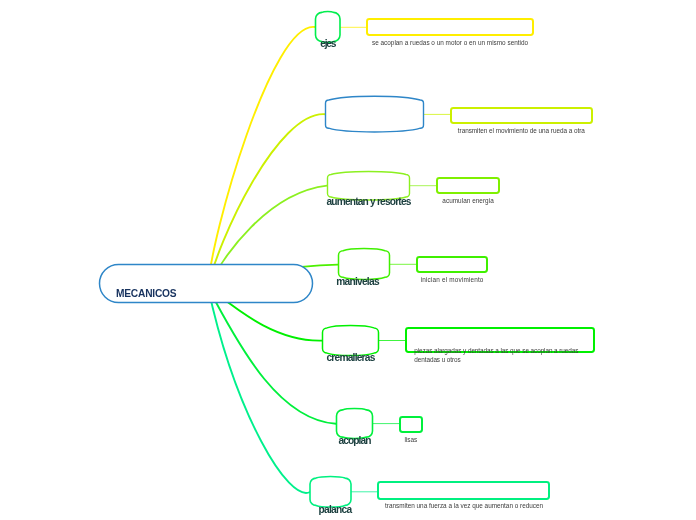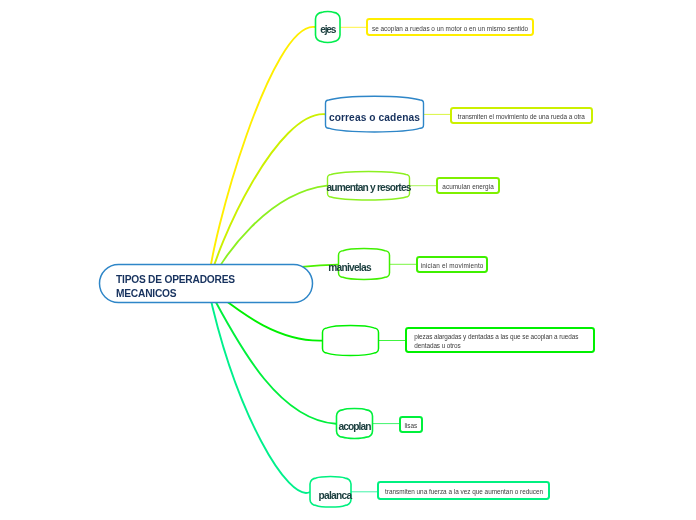--- a/index.html
+++ b/index.html
@@ -2,21 +2,21 @@
 <html><head>
 <meta charset="utf-8">
 <title>TIPOS DE OPERADORES MECANICOS</title>
 <style>
   html,body{margin:0;padding:0;background:#ffffff;}
   body{width:696px;height:520px;overflow:hidden;
        font-family:"Liberation Sans", sans-serif;}
   #canvas{position:relative;width:696px;height:520px;background:#ffffff;}
   svg#art{position:absolute;left:0;top:0;width:696px;height:520px;}
   .lbl{position:absolute;box-sizing:border-box;display:flex;align-items:center;
-       white-space:nowrap;pointer-events:none;}
+       white-space:nowrap;pointer-events:none;margin-top:14px;}
   .root-lbl{font-weight:bold;font-size:10.2px;line-height:14px;}
   .branch-lbl{font-weight:bold;font-size:10.2px;justify-content:center;}
   .leaf-lbl{font-size:6.4px;line-height:9.6px;color:#3c3c3c;}
 </style>
 </head>
 <body>
 
 <div id="canvas">
   <svg id="art" xmlns="http://www.w3.org/2000/svg">
       <path d="M 208 287.2 C 210.66 237.21, 271.68 20.58, 315 27" fill="none" stroke="#FFEE00" stroke-width="1.9" stroke-linecap="round"></path>
@@ -44,55 +44,54 @@
       <rect x="417" y="257" width="70" height="15" rx="2.4" ry="2.4" fill="#ffffff" stroke="#3FF000" stroke-width="2"></rect>
       <path d="M 322.5 332.4 C 322.5 329.92499999999995 324.525 327.9 327 327.9 C 335.46 324.68399999999997 365.54 324.68399999999997 374 327.9 C 376.475 327.9 378.5 329.92499999999995 378.5 332.4 L 378.5 348.6 C 378.5 351.07500000000005 376.475 353.1 374 353.1 C 365.54 356.31600000000003 335.46 356.31600000000003 327 353.1 C 324.525 353.1 322.5 351.07500000000005 322.5 348.6 Z" fill="#ffffff" stroke="#00F000" stroke-width="1.5" stroke-linejoin="round"></path>
       <rect x="406" y="328" width="188" height="24" rx="2.4" ry="2.4" fill="#ffffff" stroke="#00F000" stroke-width="2"></rect>
       <path d="M 336.5 415.9 C 336.5 412.59999999999997 339.2 409.9 342.5 409.9 C 346.82 408.024 362.18 408.024 366.5 409.9 C 369.8 409.9 372.5 412.59999999999997 372.5 415.9 L 372.5 431.1 C 372.5 434.40000000000003 369.8 437.1 366.5 437.1 C 362.18 438.976 346.82 438.976 342.5 437.1 C 339.2 437.1 336.5 434.40000000000003 336.5 431.1 Z" fill="#ffffff" stroke="#00F03C" stroke-width="1.6" stroke-linejoin="round"></path>
       <rect x="400" y="417" width="22" height="15" rx="2.4" ry="2.4" fill="#ffffff" stroke="#00F03C" stroke-width="2"></rect>
       <path d="M 310 484.1 C 310 480.8 312.7 478.1 316 478.1 C 321.22 475.956 339.78 475.956 345 478.1 C 348.3 478.1 351 480.8 351 484.1 L 351 499.4 C 351 502.7 348.3 505.4 345 505.4 C 339.78 507.544 321.22 507.544 316 505.4 C 312.7 505.4 310 502.7 310 499.4 Z" fill="#ffffff" stroke="#00F080" stroke-width="1.6" stroke-linejoin="round"></path>
       <rect x="378" y="482" width="171" height="17" rx="2.4" ry="2.4" fill="#ffffff" stroke="#00F080" stroke-width="2"></rect>
     </svg>
 <div class="lbl root-lbl" style="left: 116px; top: 272.9px; width: 213px; height: 38px; color: rgb(23, 50, 94); letter-spacing: -0.213px; align-items: flex-start;">
       <div>
-        <div>TIPOS DE OPERADORES</div>
         <div>MECANICOS</div>
       </div>
     </div>
     <div class="lbl branch-lbl" style="left: 315.5px; top: 13.5px; width: 24.5px; height: 31px; color: rgb(29, 64, 64); letter-spacing: -1.186px;">
       <span>ejes</span>
     </div>
     <div class="lbl leaf-lbl" style="left: 372px; top: 20.6px; width: 166px; height: 16px; letter-spacing: 0.002px;">
       <div>
         <div>se acoplan a ruedas o un motor o en un mismo sentido</div>
       </div>
-    </div>
-    <div class="lbl branch-lbl" style="left: 325.5px; top: 99.6px; width: 98px; height: 35.8px; color: rgb(23, 50, 94); letter-spacing: 0.099px;">
-      <span>correas o cadenas</span>
     </div>
     <div class="lbl leaf-lbl" style="left: 457.8px; top: 109.1px; width: 141px; height: 15px; letter-spacing: -0.035px;">
       <div>
         <div>transmiten el movimiento de una rueda a otra</div>
       </div>
     </div>
     <div class="lbl branch-lbl" style="left: 327.5px; top: 173.1px; width: 82px; height: 28.5px; color: rgb(29, 64, 64); letter-spacing: -0.812px;">
       <span>aumentan y resortes</span>
     </div>
     <div class="lbl leaf-lbl" style="left: 442.3px; top: 179.1px; width: 62px; height: 15px; letter-spacing: 0.041px;">
       <div>
         <div>acumulan energia</div>
       </div>
     </div>
-    <div class="lbl branch-lbl" style="left: 319px; top: 252.4px; width: 61px; height: 31px; color: rgb(29, 64, 64); letter-spacing: -0.733px;">
+    <div class="lbl branch-lbl" style="left: 327px; top: 252.4px; width: 61px; height: 31px; color: rgb(29, 64, 64); letter-spacing: -0.733px;">
       <span>manivelas</span>
     </div>
     <div class="lbl leaf-lbl" style="left: 420.7px; top: 258.1px; width: 70px; height: 15px; letter-spacing: 0.171px;">
       <div>
         <div>inician el movimiento</div>
       </div>
+    </div>
+    <div class="lbl branch-lbl" style="left: 322.5px; top: 328.7px; width: 56px; height: 30px; color: rgb(29, 64, 64); letter-spacing: -0.781px;">
+      <span>cremalleras</span>
     </div>
     <div class="lbl leaf-lbl" style="left: 414.3px; top: 329.1px; width: 188px; height: 24px; letter-spacing: -0.076px;">
       <div>
         <div>piezas alargadas y dentadas a las que se acoplan a ruedas</div>
         <div>dentadas u otros</div>
       </div>
     </div>
     <div class="lbl branch-lbl" style="left: 336.5px; top: 411.4px; width: 36px; height: 30px; color: rgb(29, 64, 64); letter-spacing: -0.937px;">
       <span>acoplan</span>
     </div>

